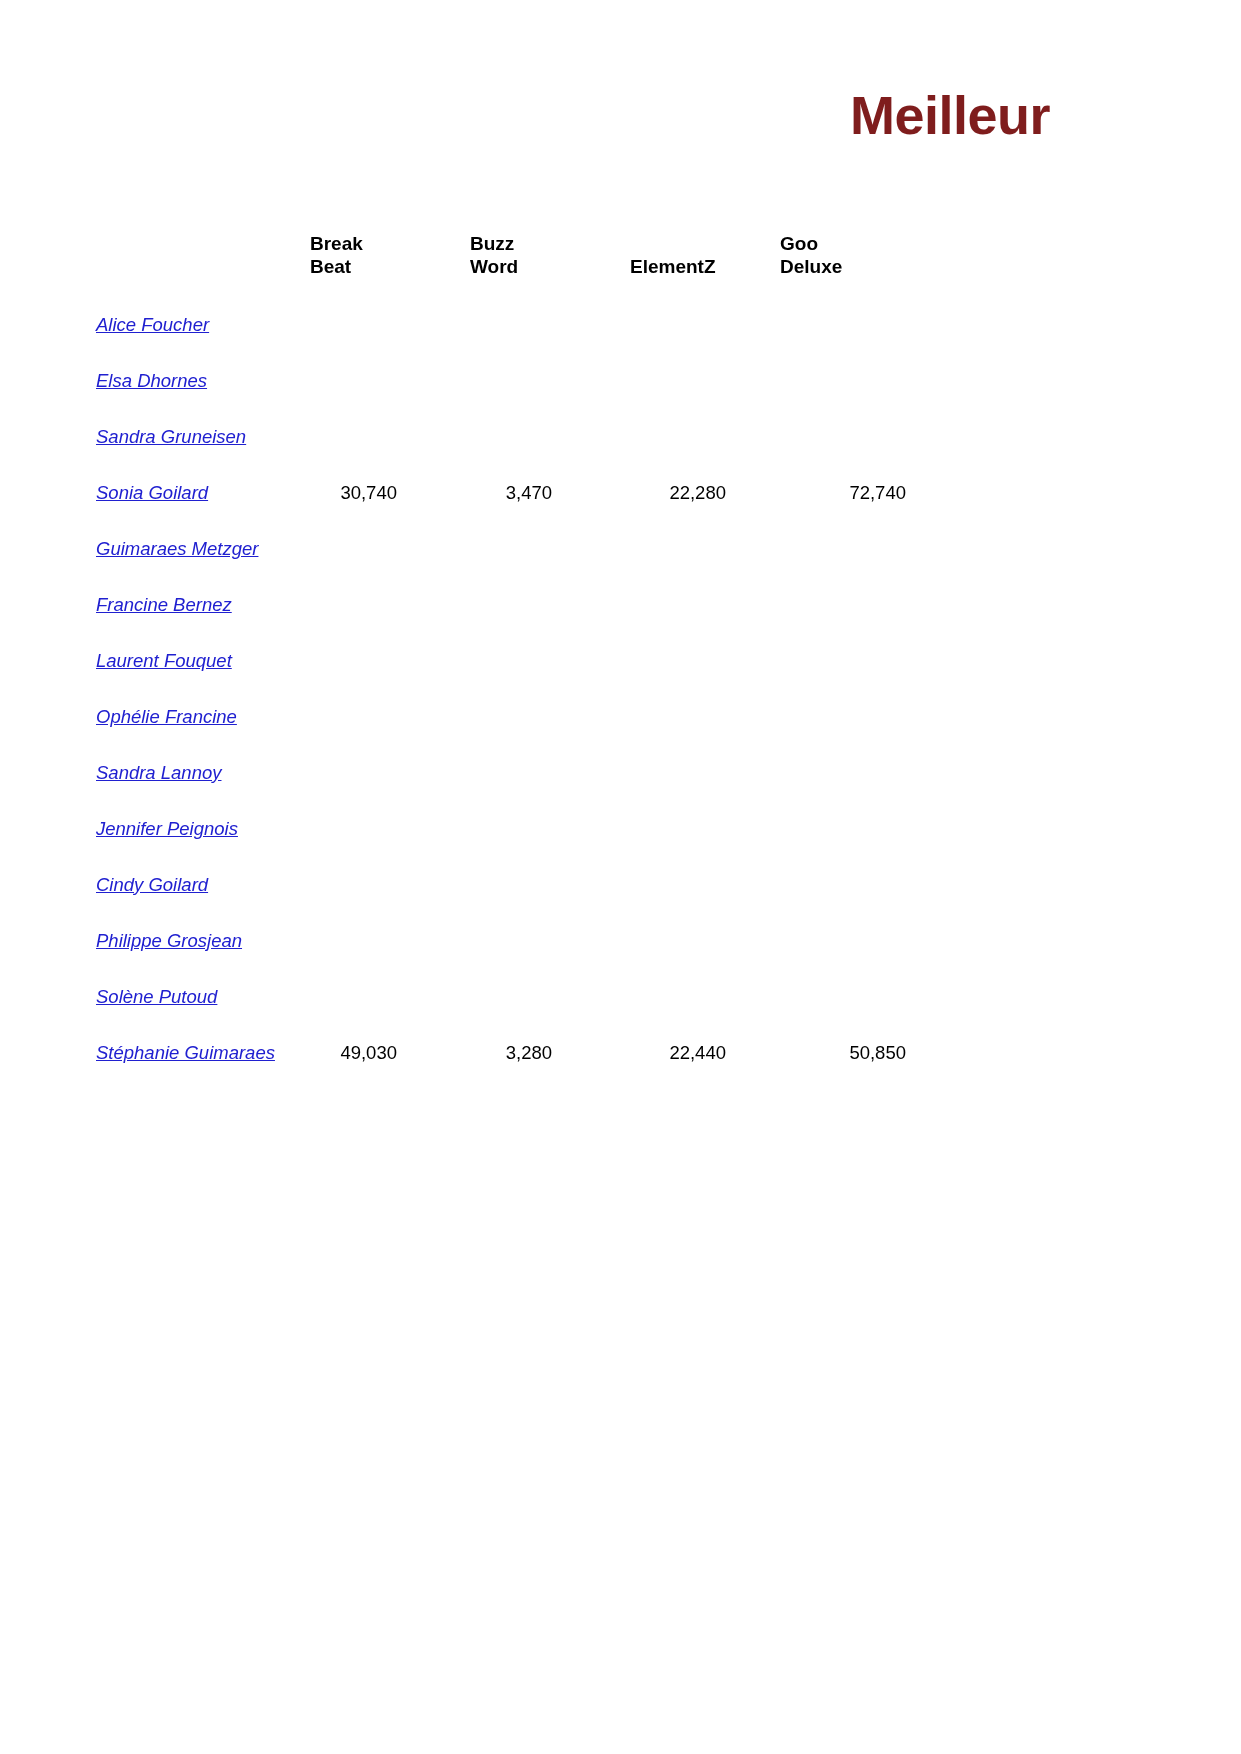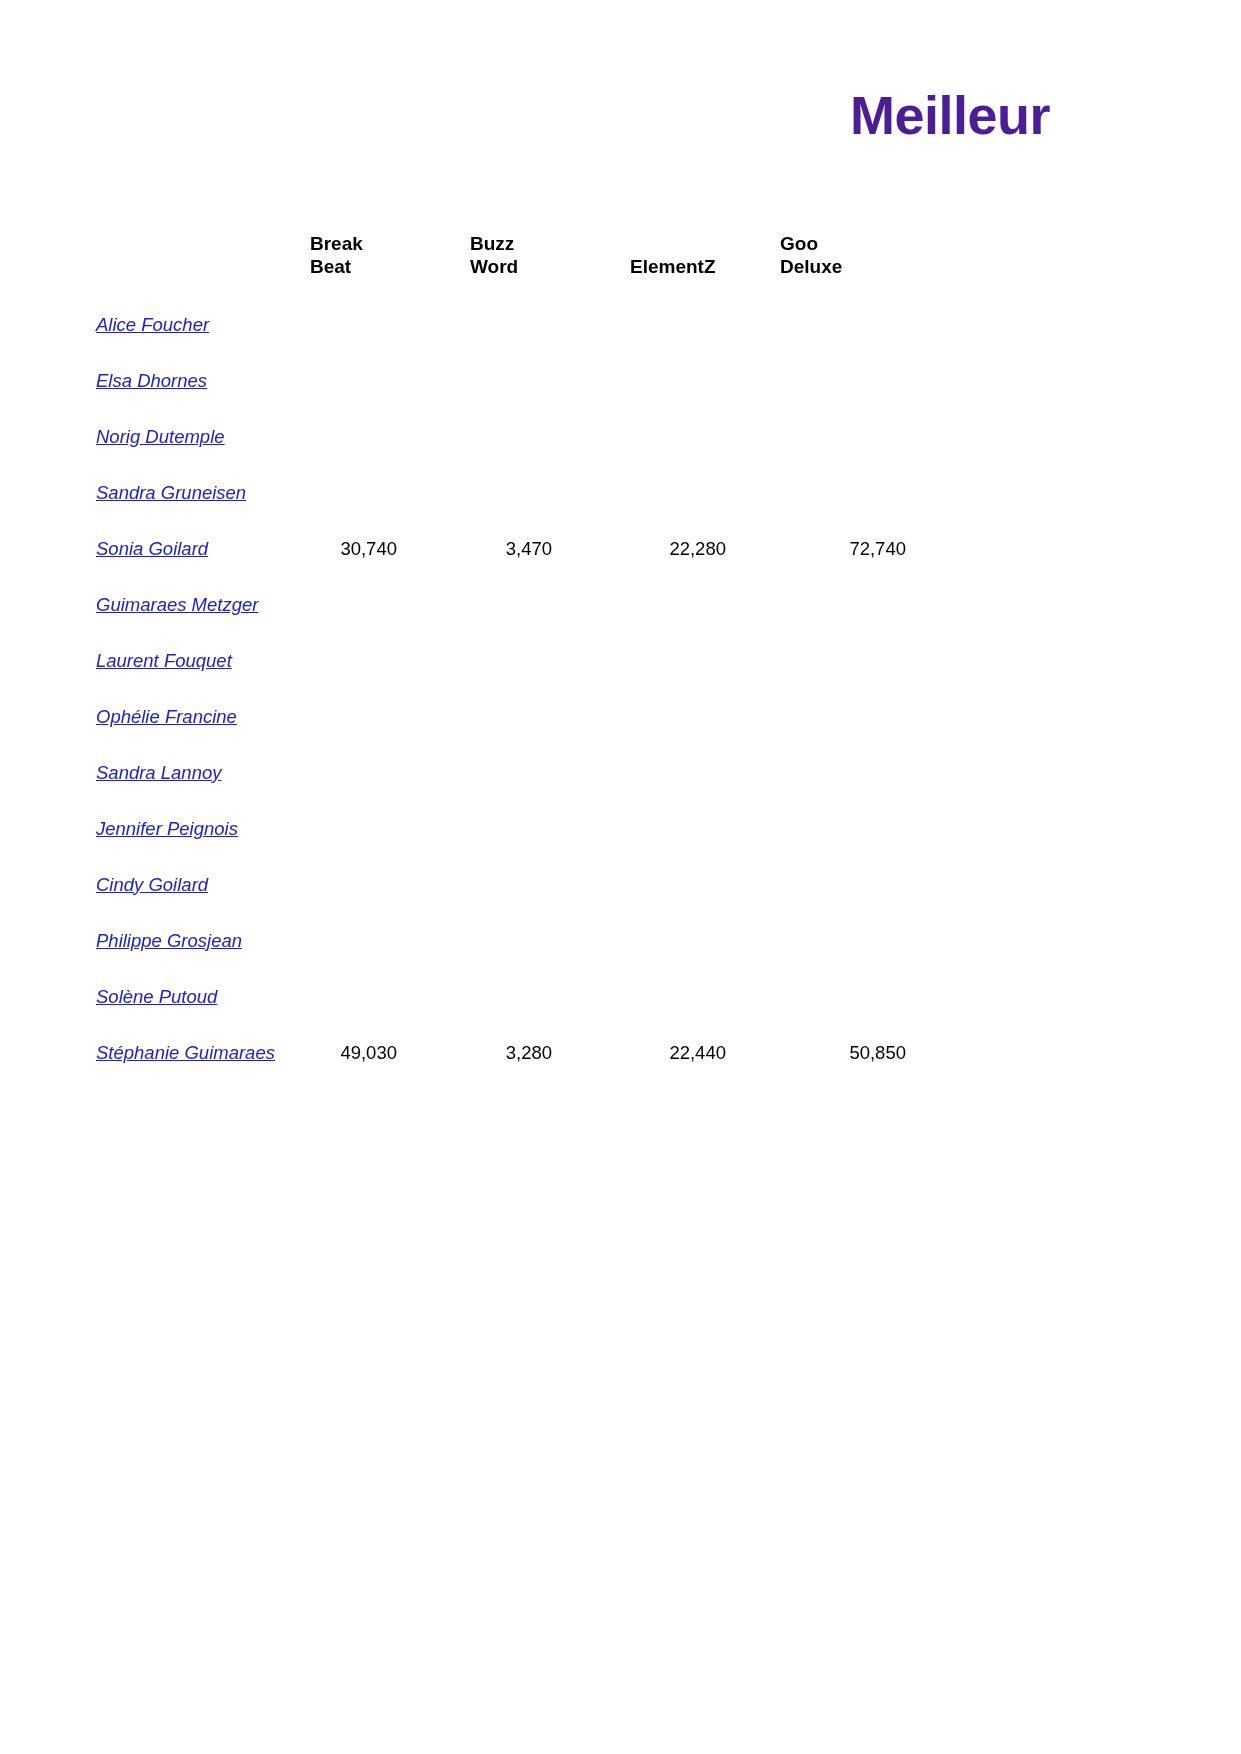--- a/index.html
+++ b/index.html
@@ -27,21 +27,21 @@
     top: 88px;
     left: 0;
     width: 1050px;
     text-align: right;
   }
   .title {
     font-size: 54px;
     font-weight: bold;
     letter-spacing: -0.5px;
     line-height: 1.0;
-    color: #4c1d95;
+    color: #7f1d1d;
     display: inline-block;
   }
   table.grid {
     position: absolute;
     top: 232px;
     left: 96px;
     border-collapse: collapse;
     table-layout: fixed;
   }
   table.grid col.c-name  { width: 214px; }
@@ -138,27 +138,20 @@
           <td class="val-cell last"></td>
         </tr>
         <tr>
           <td class="name-cell"><a class="name-link" href="#">Elsa Dhornes</a></td>
           <td class="val-cell first"></td>
           <td class="val-cell second"></td>
           <td class="val-cell third"></td>
           <td class="val-cell last"></td>
         </tr>
         <tr>
-          <td class="name-cell"><a class="name-link" href="#">Norig Dutemple</a></td>
-          <td class="val-cell first"></td>
-          <td class="val-cell second"></td>
-          <td class="val-cell third"></td>
-          <td class="val-cell last"></td>
-        </tr>
-        <tr>
           <td class="name-cell"><a class="name-link" href="#">Sandra Gruneisen</a></td>
           <td class="val-cell first"></td>
           <td class="val-cell second"></td>
           <td class="val-cell third"></td>
           <td class="val-cell last"></td>
         </tr>
         <tr>
           <td class="name-cell"><a class="name-link" href="#">Sonia Goilard</a></td>
           <td class="val-cell first">30,740</td>
           <td class="val-cell second">3,470</td>
@@ -166,20 +159,27 @@
           <td class="val-cell last">72,740</td>
         </tr>
         <tr>
           <td class="name-cell"><a class="name-link" href="#">Guimaraes Metzger</a></td>
           <td class="val-cell first"></td>
           <td class="val-cell second"></td>
           <td class="val-cell third"></td>
           <td class="val-cell last"></td>
         </tr>
         <tr>
+          <td class="name-cell"><a class="name-link" href="#">Francine Bernez</a></td>
+          <td class="val-cell first"></td>
+          <td class="val-cell second"></td>
+          <td class="val-cell third"></td>
+          <td class="val-cell last"></td>
+        </tr>
+        <tr>
           <td class="name-cell"><a class="name-link" href="#">Laurent Fouquet</a></td>
           <td class="val-cell first"></td>
           <td class="val-cell second"></td>
           <td class="val-cell third"></td>
           <td class="val-cell last"></td>
         </tr>
         <tr>
           <td class="name-cell"><a class="name-link" href="#">Ophélie Francine</a></td>
           <td class="val-cell first"></td>
           <td class="val-cell second"></td>

